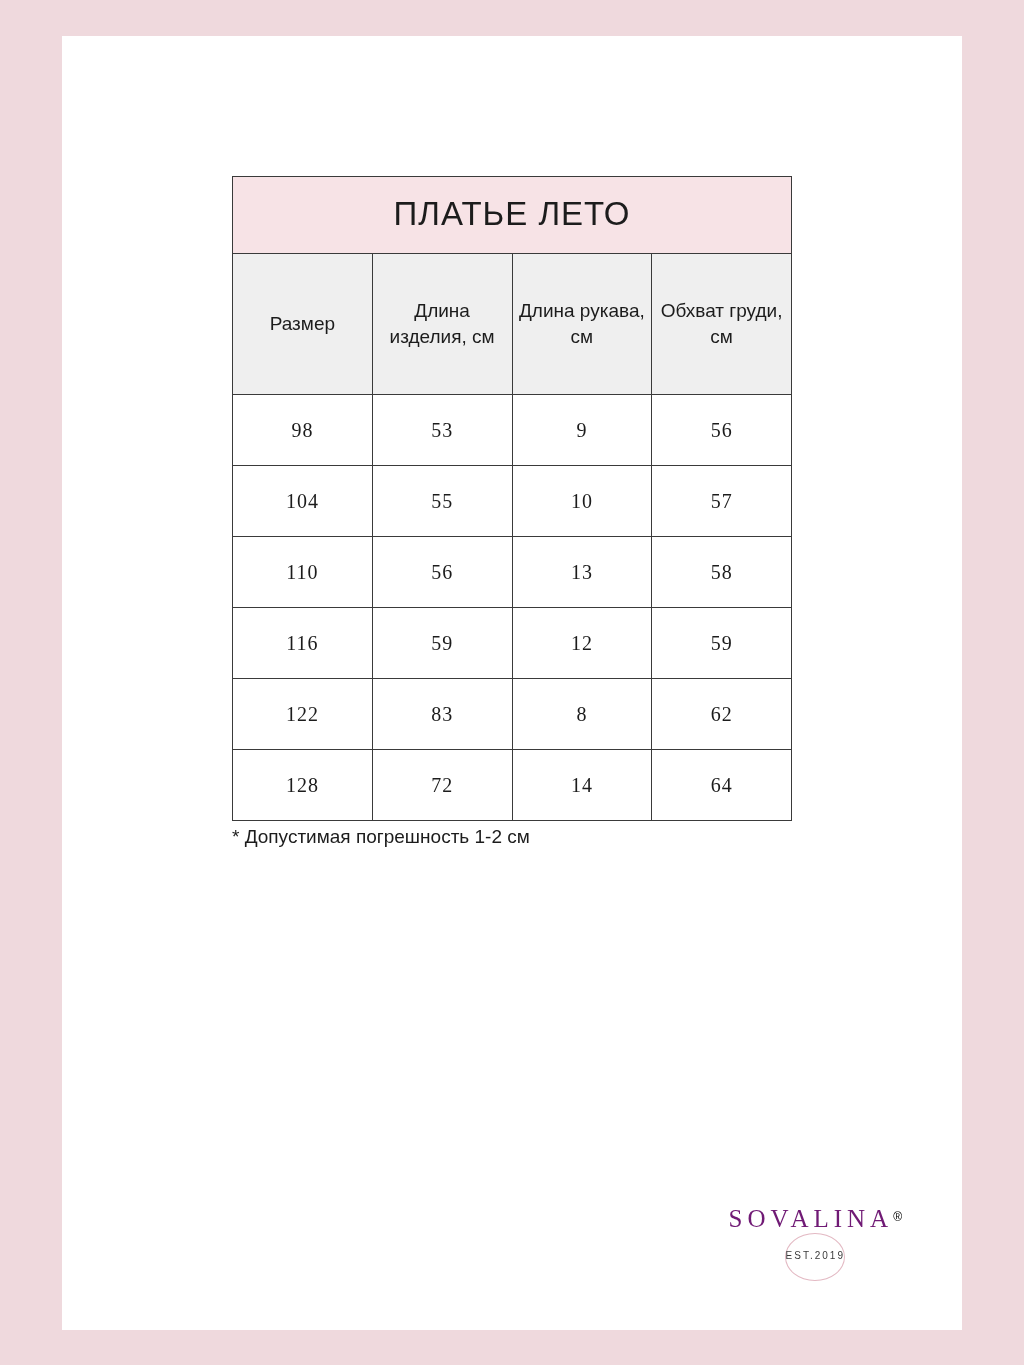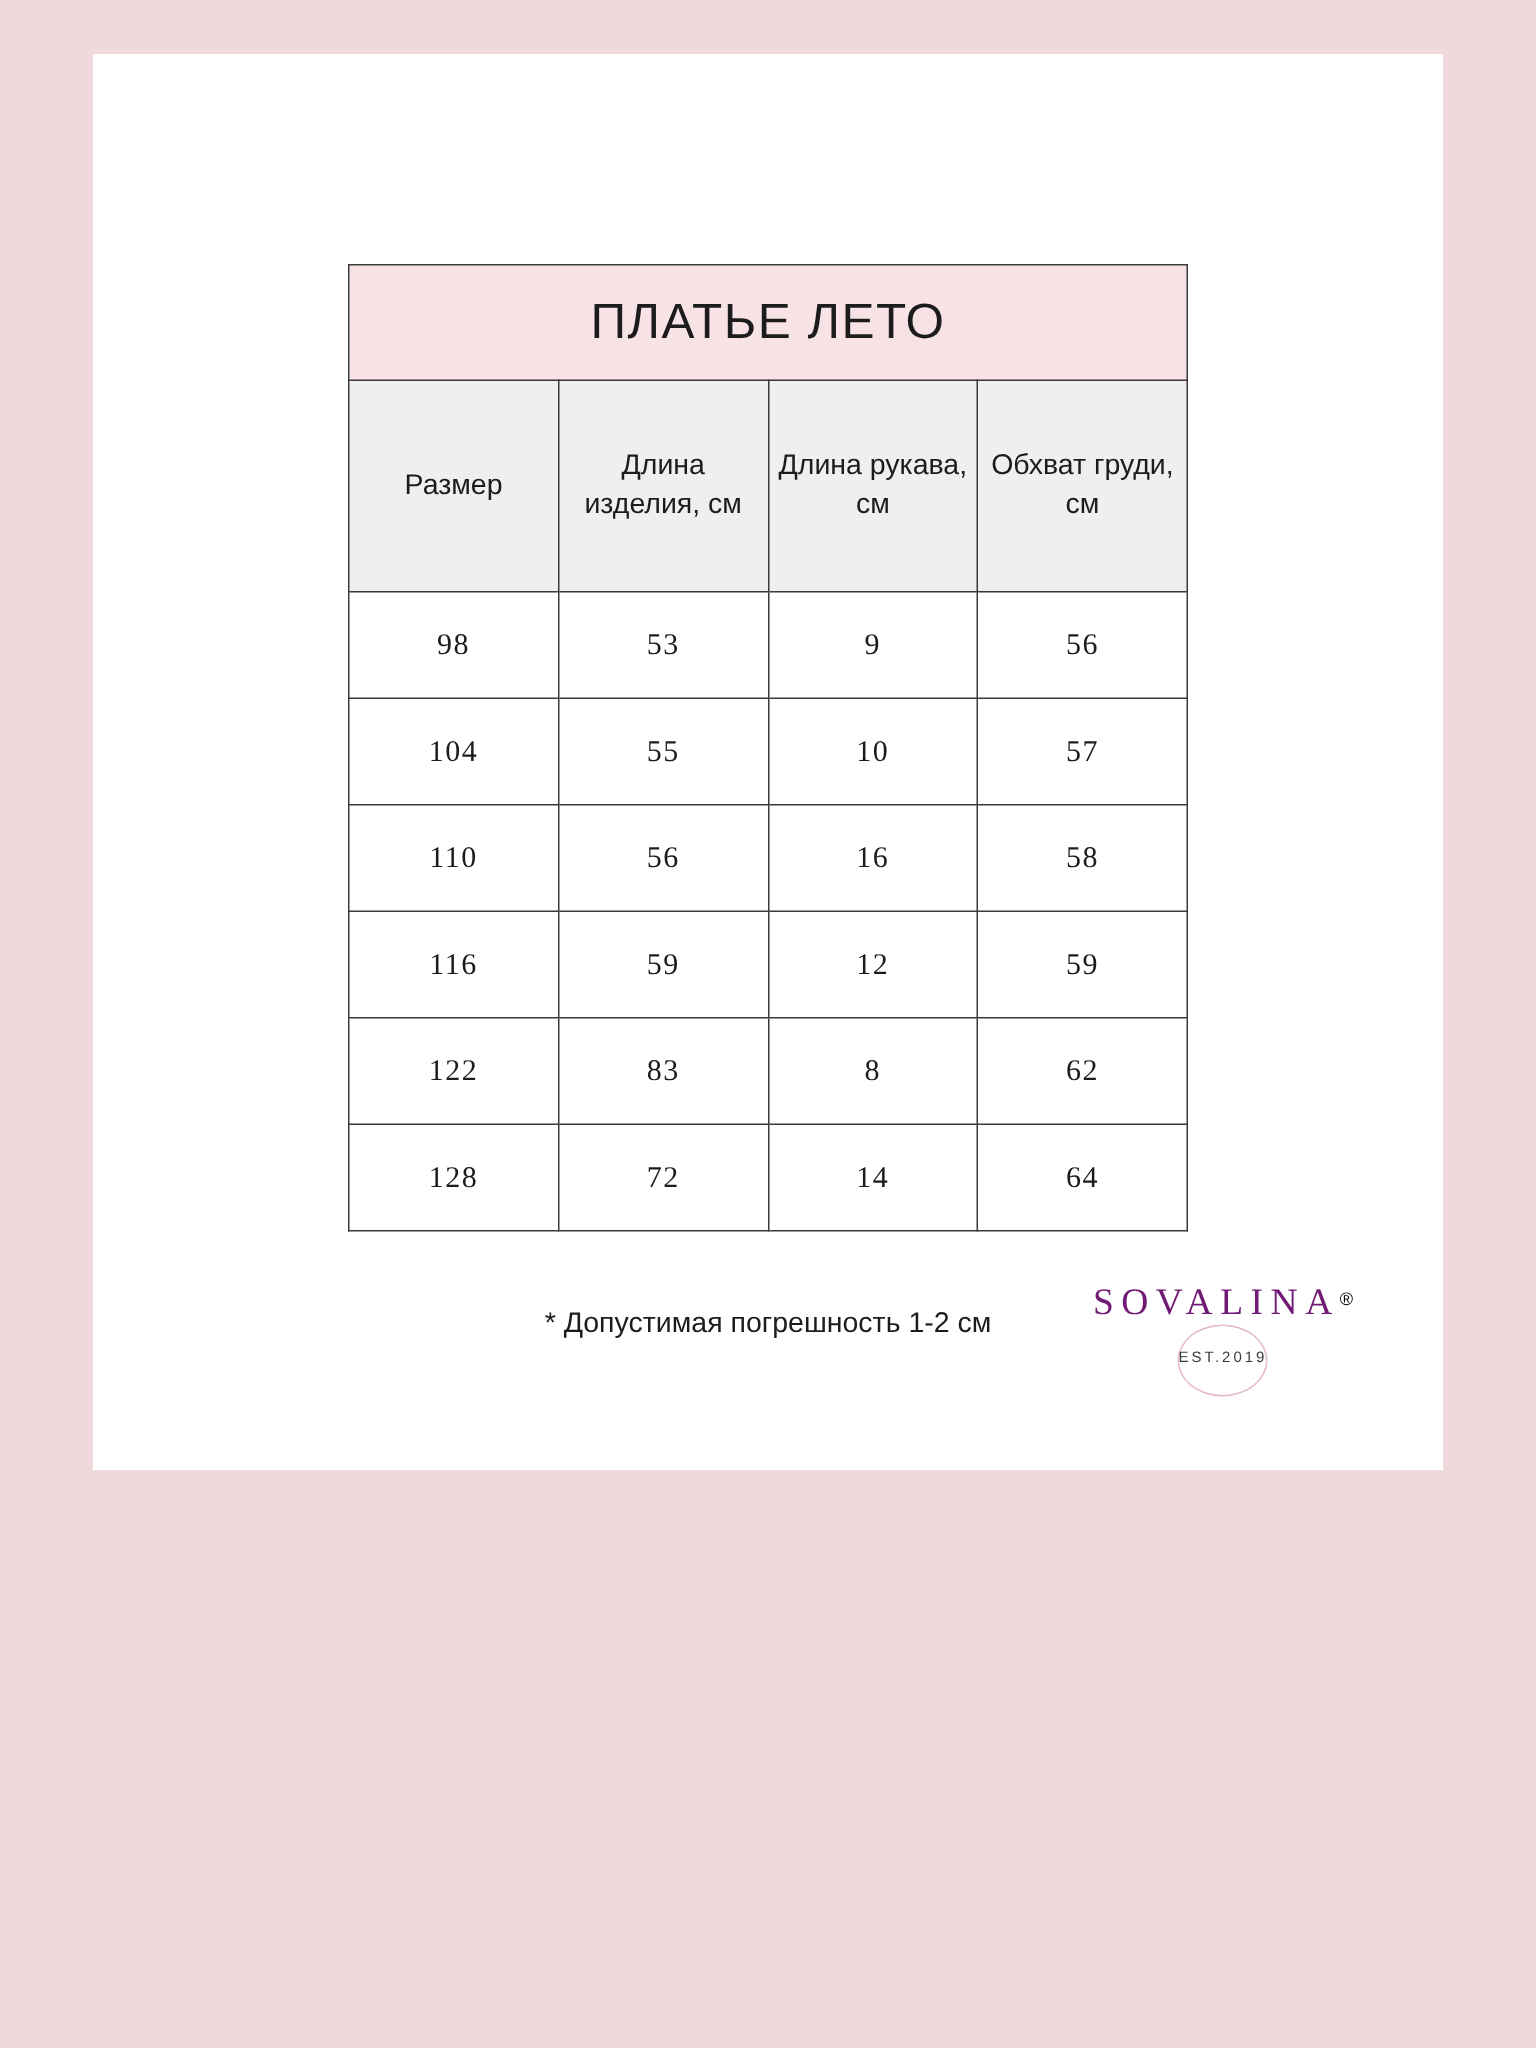--- a/index.html
+++ b/index.html
@@ -11,21 +11,21 @@
     height: 1365px;
     background: #efd9dd;
     font-family: "Liberation Sans", sans-serif;
     overflow: hidden;
   }
   .page {
     position: absolute;
     left: 62px;
     top: 36px;
     width: 900px;
-    height: 944px;
+    height: 1294px;
     background: #ffffff;
   }
   .table-wrap {
     position: absolute;
     left: 170px;
     top: 140px;
     width: 560px;
   }
   table.size-table {
     border-collapse: collapse;
@@ -56,23 +56,23 @@
   .data-cell {
     font-size: 20px;
     padding: 18px 0 18px 0;
     height: 34px;
     letter-spacing: 1px;
     font-family: Liberation Serif, serif;
   }
   .note {
     position: absolute;
     left: 170px;
-    top: 836px;
+    top: 790px;
     width: 560px;
-    text-align: center;
+    text-align: left;
     font-size: 19px;
     color: #1c1c1c;
   }
   .bottom-note {
     position: absolute;
     left: 75px;
     top: 1110px;
     width: 760px;
     font-size: 20px;
     line-height: 1.55;
@@ -146,21 +146,21 @@
       </tr>
       <tr>
         <td class="data-cell">104</td>
         <td class="data-cell">55</td>
         <td class="data-cell">10</td>
         <td class="data-cell">57</td>
       </tr>
       <tr>
         <td class="data-cell">110</td>
         <td class="data-cell">56</td>
-        <td class="data-cell">16</td>
+        <td class="data-cell">13</td>
         <td class="data-cell">58</td>
       </tr>
       <tr>
         <td class="data-cell">116</td>
         <td class="data-cell">59</td>
         <td class="data-cell">12</td>
         <td class="data-cell">59</td>
       </tr>
       <tr>
         <td class="data-cell">122</td>

